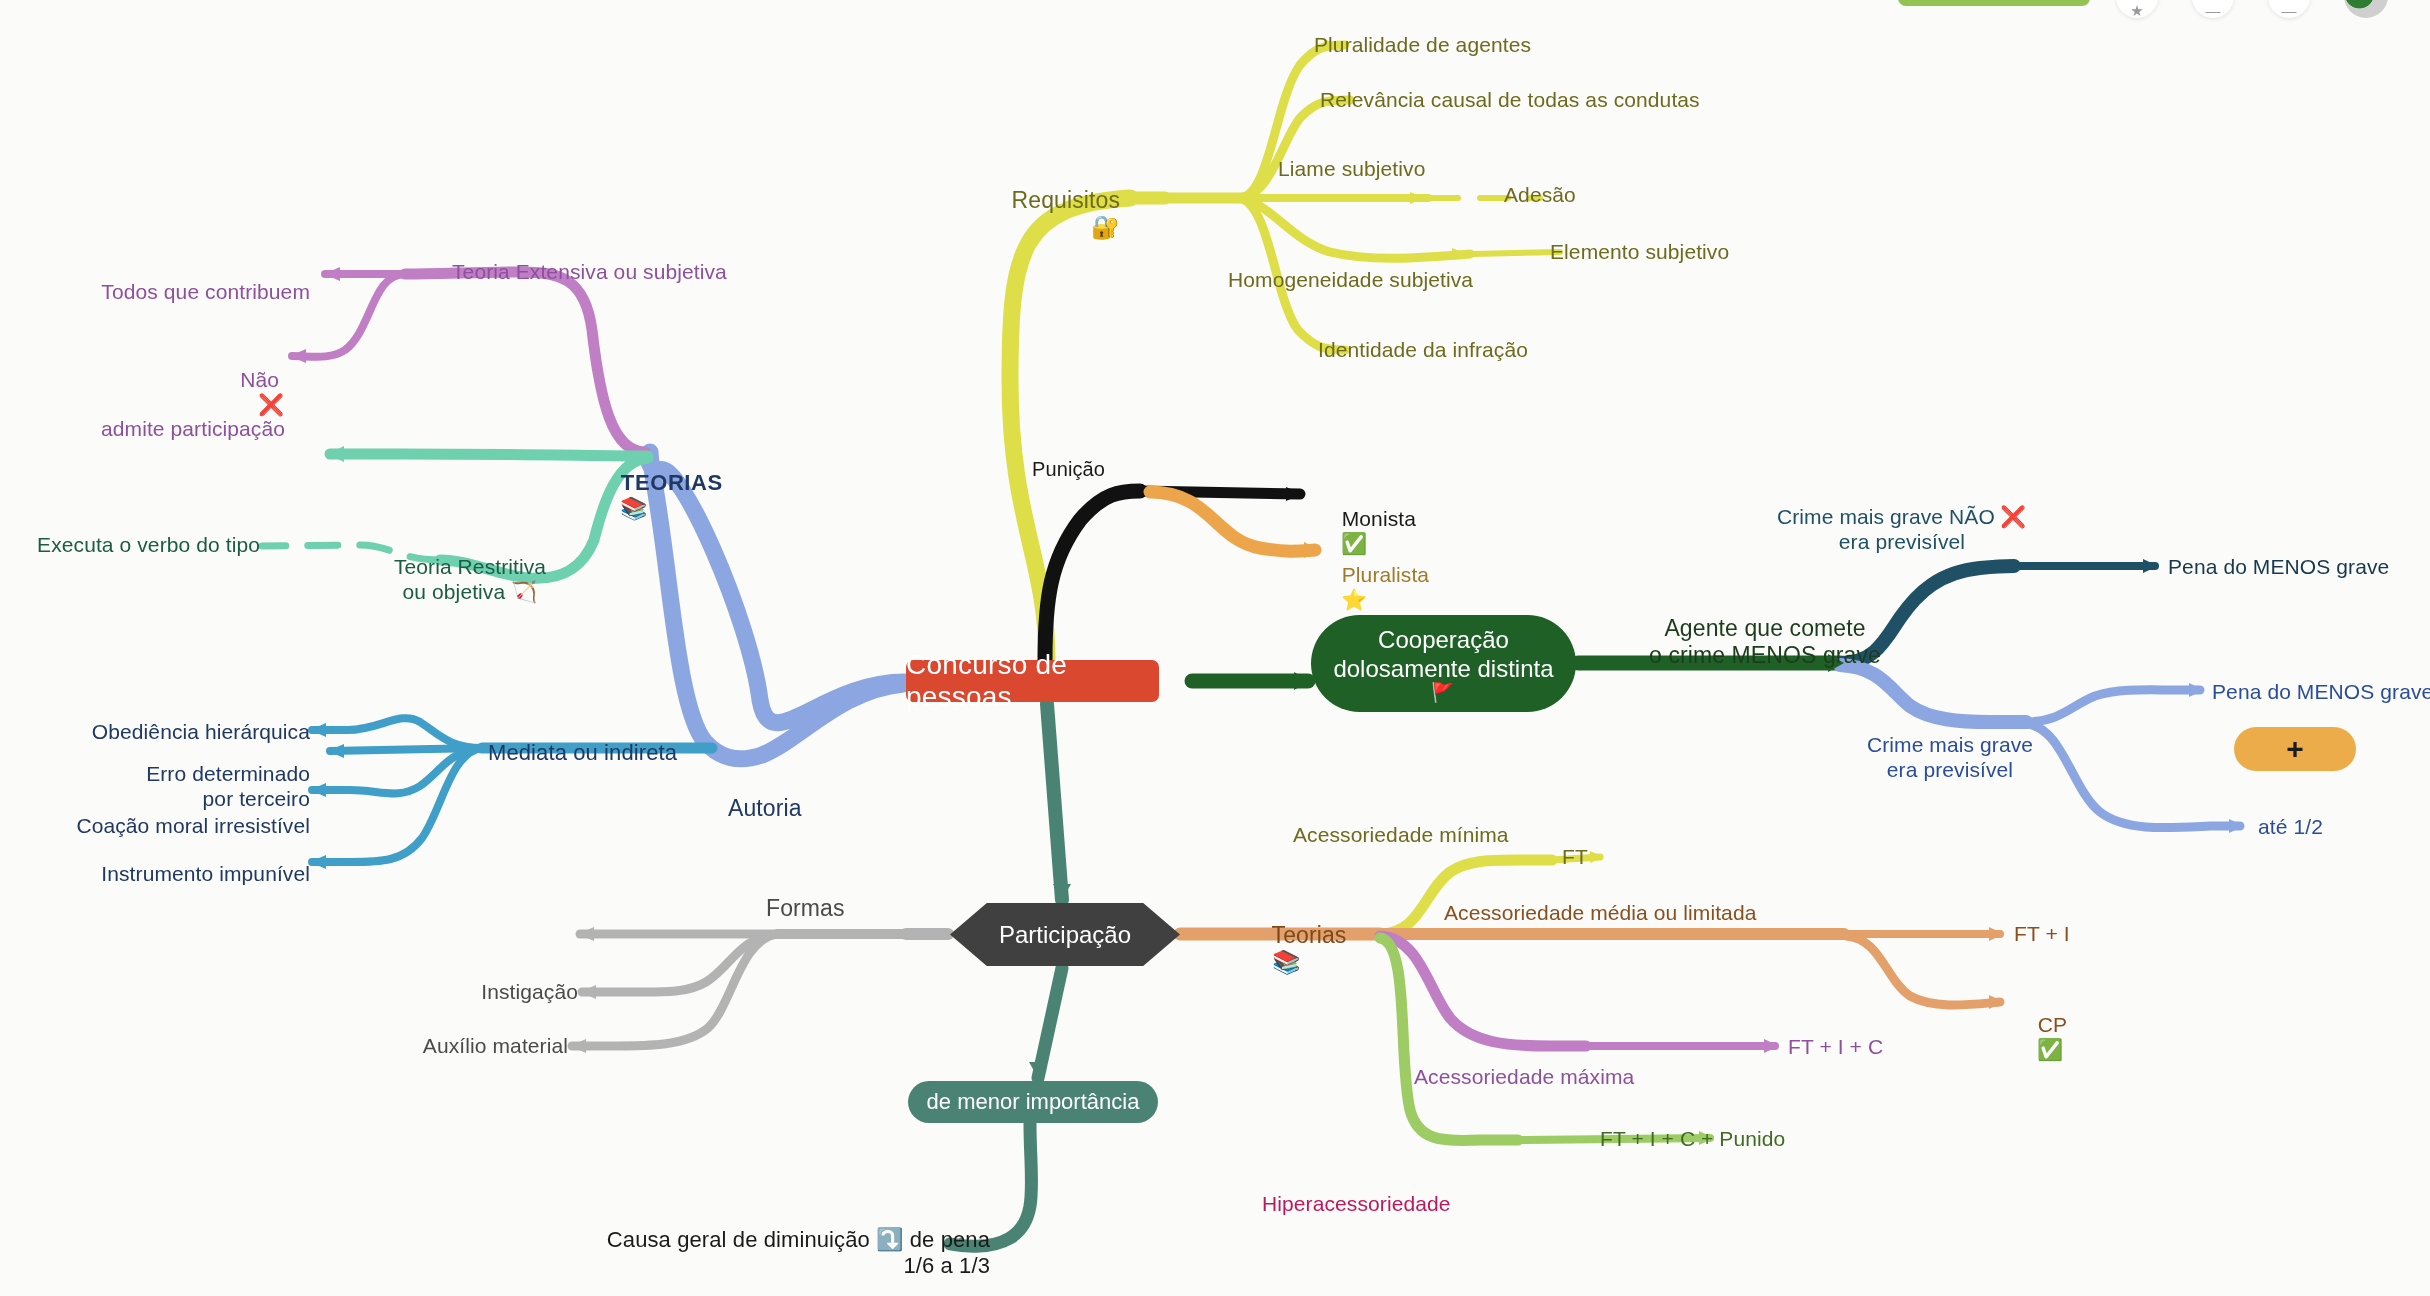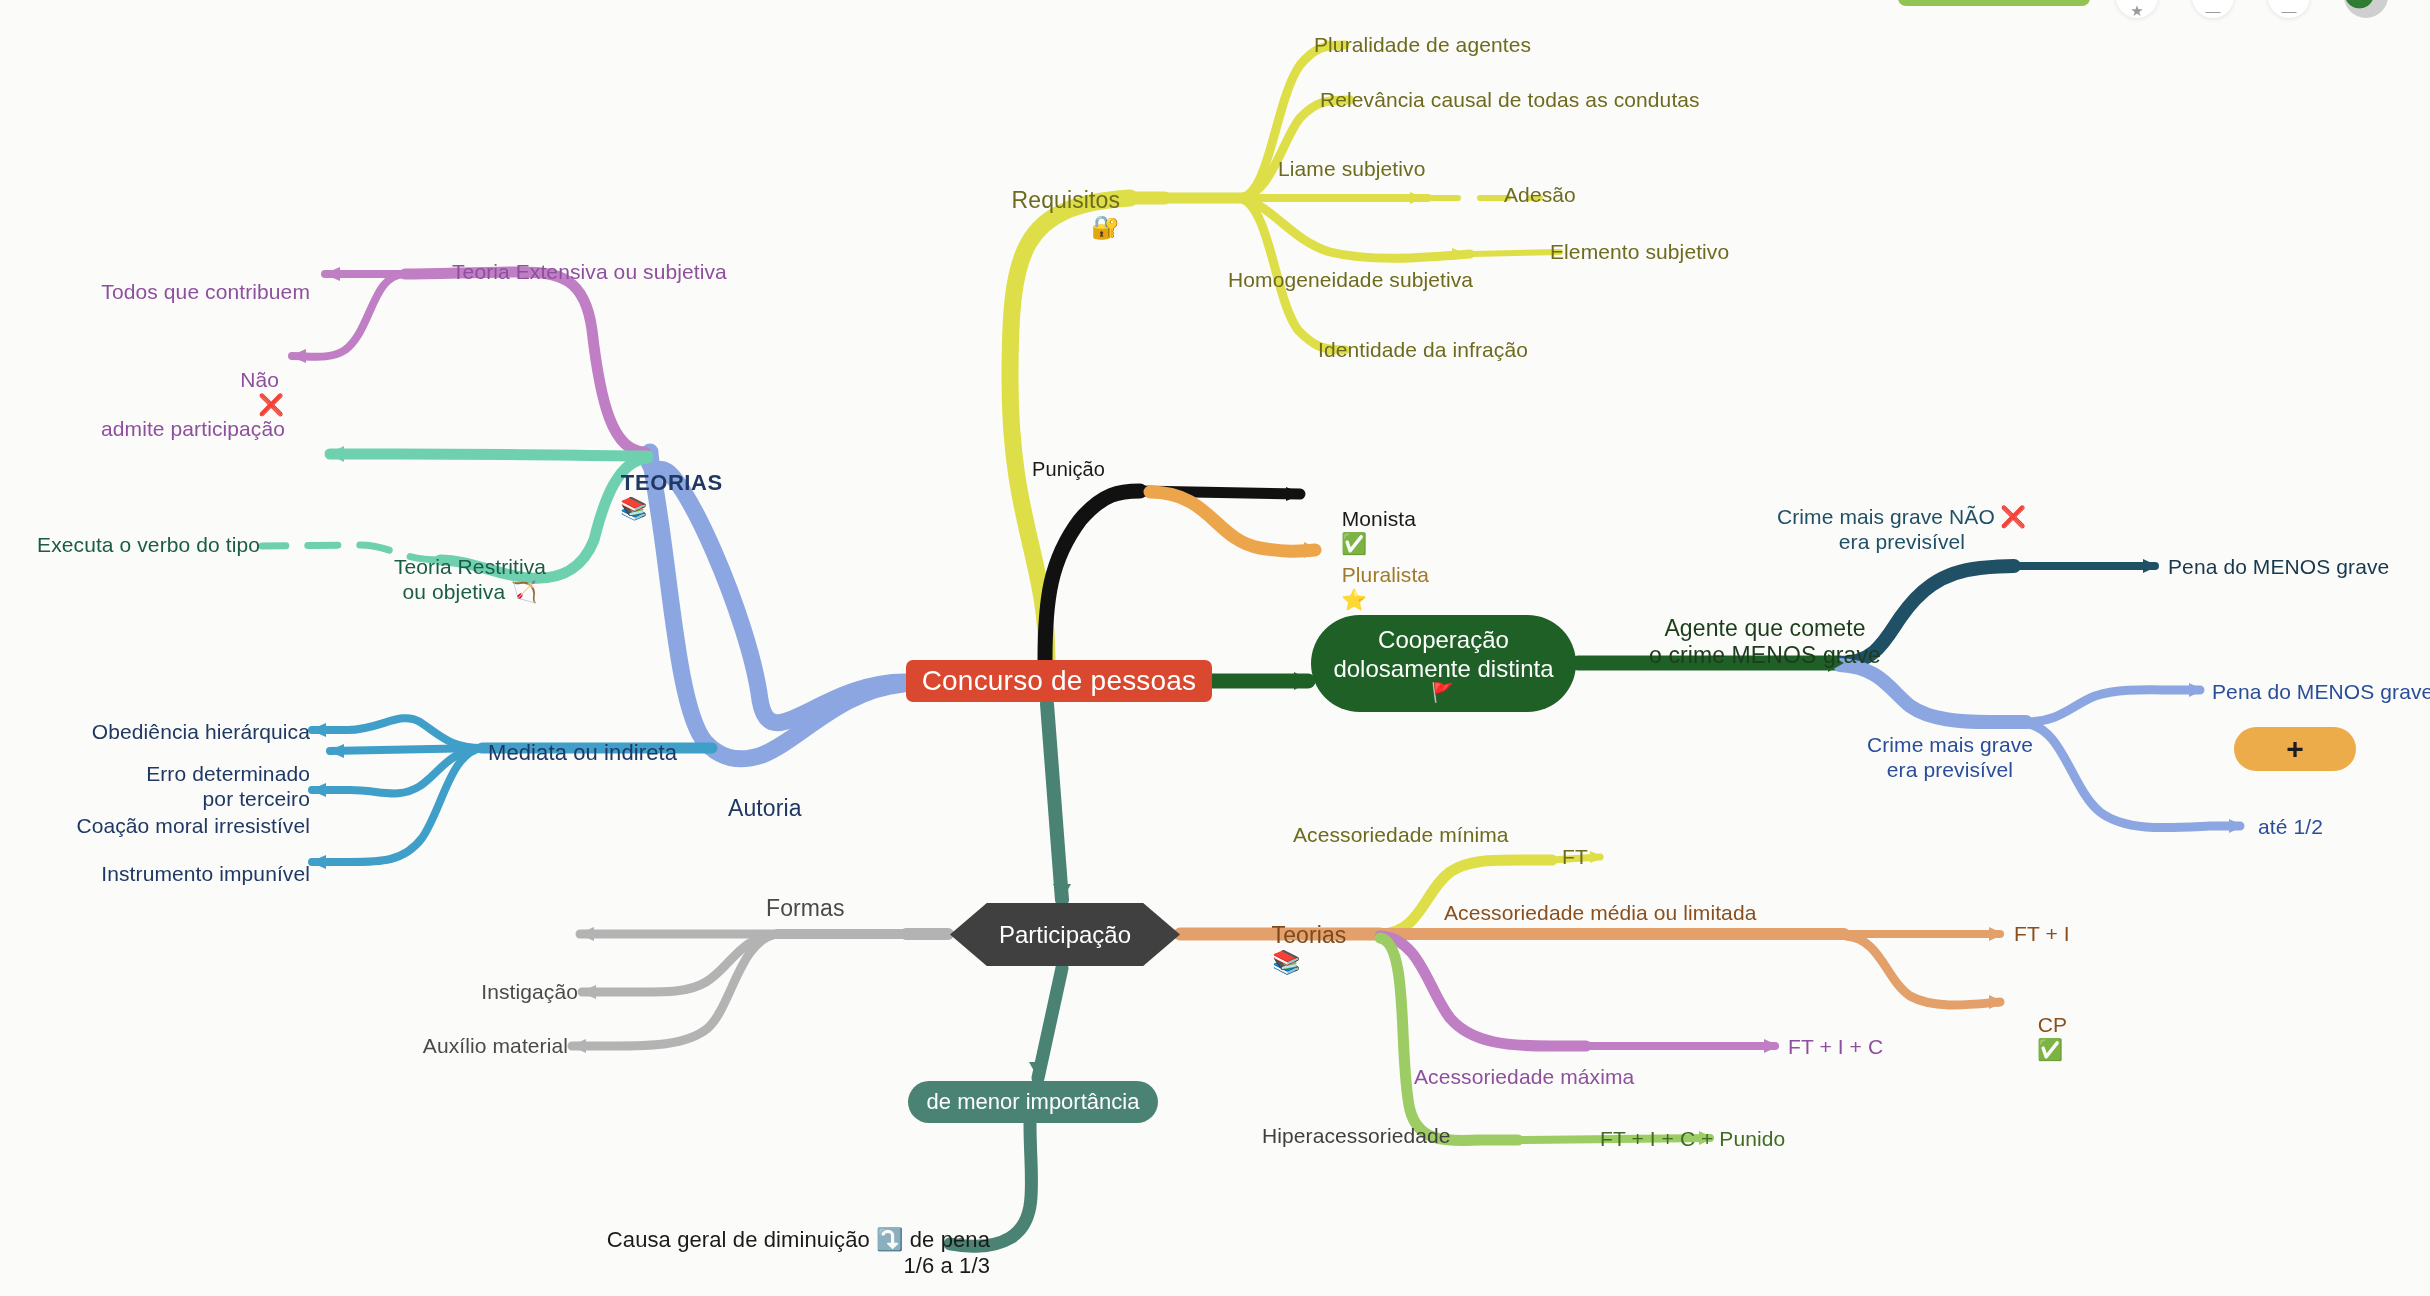--- a/index.html
+++ b/index.html
@@ -20,21 +20,21 @@
     color:#1f3864;
     letter-spacing:.1px;
   }
   .lbl.ctr{text-align:center;}
   .lbl.rt{text-align:right;}
   .emoji{font-family:"DejaVu Sans", sans-serif;}
 
   
   .node{position:absolute;display:flex;align-items:center;justify-content:center;color:#fff;}
   #central{
-    left:906px;top:660px;width:306px;height:42px;
+    left:906px;top:660px;width:253px;height:42px;
     background:#d9482f;border-radius:7px;
     font-size:28px;letter-spacing:.2px;
     box-shadow:0 0 0 0 rgba(0,0,0,0);
     z-index:6;
   }
   #coop{
     left:1311px;top:615px;width:265px;height:97px;
     background:#1f6027;border-radius:49px;
     font-size:24px;text-align:center;line-height:1.22;
     flex-direction:column;z-index:6;
@@ -300,21 +300,21 @@
   <div class="lbl" style="left:1293px;top:823px;color:#6e6a1e;">Acessoriedade mínima</div>
   <div class="lbl" style="left:1562px;top:845px;color:#6e6a1e;">FT</div>
   <div class="lbl" style="left:1444px;top:901px;color:#8a4f1e;">Acessoriedade média ou limitada</div>
   <div class="lbl" style="left:2014px;top:922px;color:#8a4f1e;">FT + I</div>
   <div class="lbl" style="left:2014px;top:988px;color:#8a4f1e;">
     <span>CP</span>
     <span class="emoji">✅</span>
   </div>
   <div class="lbl" style="left:1414px;top:1065px;color:#8e4f9e;">Acessoriedade máxima</div>
   <div class="lbl" style="left:1788px;top:1035px;color:#8e4f9e;">FT + I + C</div>
-  <div class="lbl" style="left:1262px;top:1124px;color:#404040;">Hiperacessoriedade</div>
+  <div class="lbl" style="left:1262px;top:1192px;color:#be185d;">Hiperacessoriedade</div>
   <div class="lbl" style="left:1600px;top:1127px;color:#3f6b22;">FT + I + C + Punido</div>
 
   <div class="lbl rt" style="left:560px;top:1227px;width:430px;color:#1a1a1a;font-size:22px;">Causa geral de diminuição <span class="emoji">⤵️</span> de pena<br>1/6 a 1/3</div>
 
   <div id="toolbar">
     <div class="tbpill" style="right:340px;width:192px;"></div>
     <div class="tbcirc" style="right:272px;">
       <span>★</span>
     </div>
     <div class="tbcirc" style="right:196px;">

